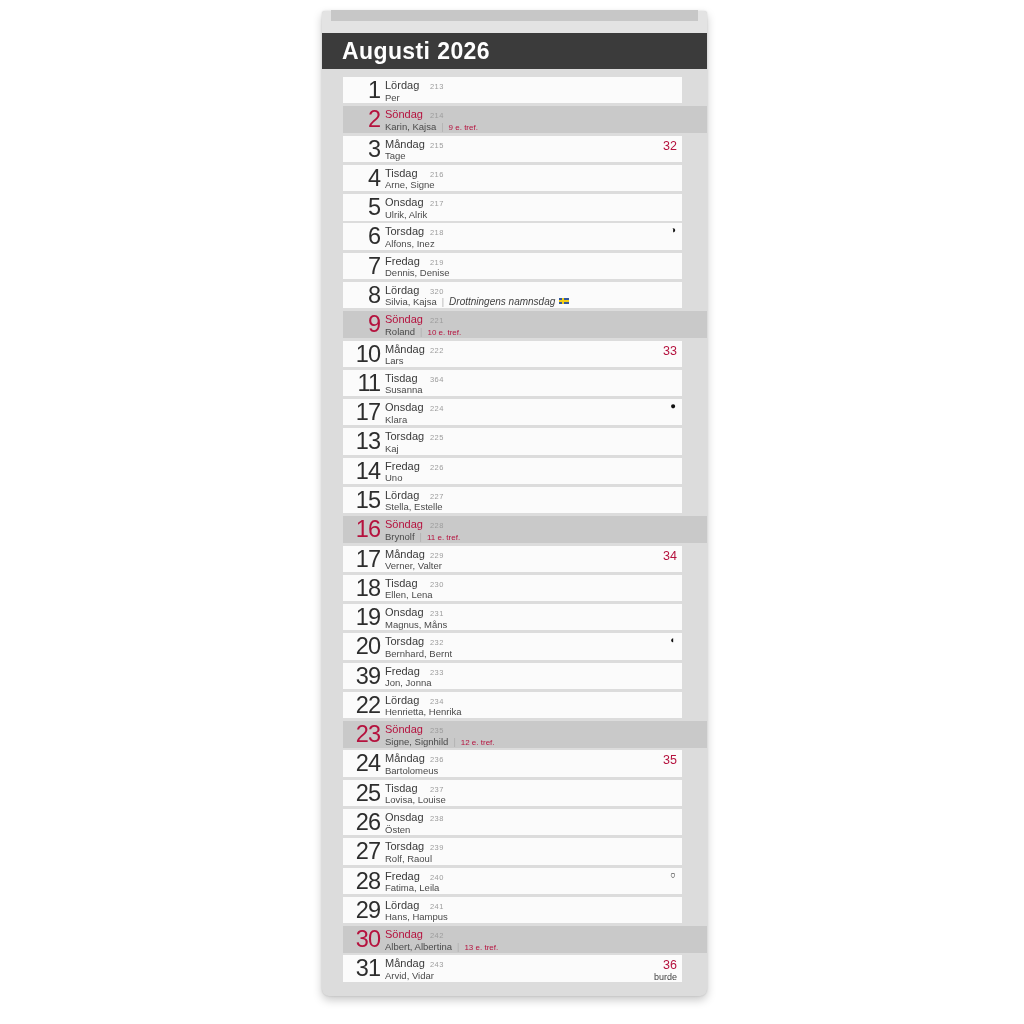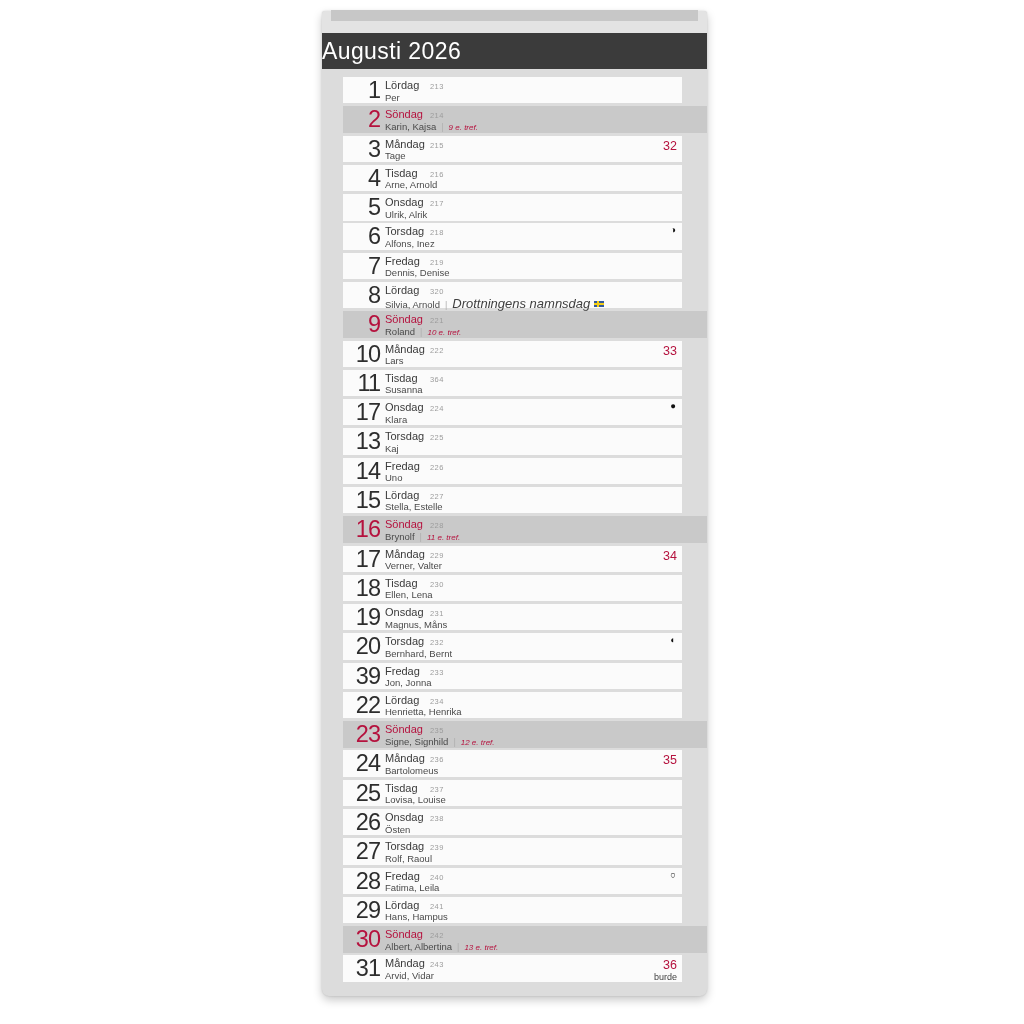--- a/index.html
+++ b/index.html
@@ -13,41 +13,41 @@
     box-shadow:0 4px 10px rgba(0,0,0,.22), 0 0 2px rgba(0,0,0,.15);
   }
   .panel-top-lighter { position:absolute; top:0; left:0; right:0; height:22px; background:#e3e3e3; border-radius:3px 3px 0 0; }
   .panel-top-strip { position:absolute; top:-1px; left:9px; right:9px; height:11px; background:#c7c7c7; }
 
   .hdr {
     position:absolute; top:22px; left:0; width:100%; height:36px;
     background:#3b3b3b; display:flex; align-items:center;
   }
   .hdr-title {
-    color:#ffffff; font-size:23px; font-weight:400; letter-spacing:.4px; 
+    color:#ffffff; font-size:23px; font-weight:700; letter-spacing:.4px; padding-left:20px;
   }
 
   .rows { position:absolute; top:66px; left:21px; width:364px; }
 
   .row {
     position:relative; width:339px; height:26.4px; margin-bottom:2.9px;
     background:#fbfbfb;
   }
   .row.sunday { width:364px; background:#c9c9c9; }
 
   .num {
     position:absolute; left:0; top:1px; width:37px; text-align:right;
     font-size:23.5px; line-height:25px; font-weight:400; letter-spacing:-1px; color:#2d2d2d;
   }
   .wd { position:absolute; left:42px; top:2px; font-size:11px; font-weight:400; color:#3a3a3a; }
   .doy { position:absolute; left:87px; top:5px; font-size:7.5px; color:#9c9c9c; letter-spacing:.4px; }
   .sub { position:absolute; left:42px; top:14.5px; font-size:9.5px; color:#4a4a4a; white-space:nowrap; }
   .sep { color:#b0b0b0; font-size:9px; margin:0 5px; }
-  .church { color:#b5123e; font-style:italic; font-size:8px; }
-  .note { color:#3f3f3f; font-style:italic; font-size:13px; }
+  .church { color:#b5123e; font-size:8px; }
+  .note { color:#3f3f3f; font-style:italic; font-size:10px; }
   .flag {
     display:inline-block; width:10px; height:6px; margin-left:4px; vertical-align:1px;
     background-color:#33599c;
     background-image:
       linear-gradient(to right, transparent 3px, #f2cd18 3px, #f2cd18 4.6px, transparent 4.6px),
       linear-gradient(to bottom, transparent 2.2px, #f2cd18 2.2px, #f2cd18 3.8px, transparent 3.8px);
   }
   .moon { position:absolute; right:6px; top:2px; font-size:9.5px; color:#111; line-height:10px; }
   .week { position:absolute; right:5px; top:3px; font-size:12.5px; color:#b5123e; }
   .brand { position:absolute; right:5px; top:16.5px; font-size:9px; color:#3f3f3f;margin-left:43px; }
@@ -85,21 +85,21 @@
     <span class="doy">215</span>
     <span class="sub"><span>Tage</span></span>
 
     <span class="week">32</span>
 
   </div>
         <div class="row">
     <span class="num">4</span>
     <span class="wd">Tisdag</span>
     <span class="doy">216</span>
-    <span class="sub"><span>Arne, Arnold</span></span>
+    <span class="sub"><span>Arne, Signe</span></span>
 
   </div>
         <div class="row">
     <span class="num">5</span>
     <span class="wd">Onsdag</span>
     <span class="doy">217</span>
     <span class="sub"><span>Ulrik, Alrik</span></span>
 
   </div>
         <div class="row">
@@ -114,21 +114,21 @@
     <span class="num">7</span>
     <span class="wd">Fredag</span>
     <span class="doy">219</span>
     <span class="sub"><span>Dennis, Denise</span></span>
 
   </div>
         <div class="row">
     <span class="num">8</span>
     <span class="wd">Lördag</span>
     <span class="doy">320</span>
-    <span class="sub"><span>Silvia, Arnold</span><span class="sep">|</span><span class="note">Drottningens namnsdag</span><span class="flag"></span></span>
+    <span class="sub"><span>Silvia, Kajsa</span><span class="sep">|</span><span class="note">Drottningens namnsdag</span><span class="flag"></span></span>
 
   </div>
         <div class="row sunday">
     <span class="num">9</span>
     <span class="wd">Söndag</span>
     <span class="doy">221</span>
     <span class="sub"><span>Roland</span><span class="sep">|</span><span class="church">10 e. tref.</span></span>
 
   </div>
         <div class="row">

